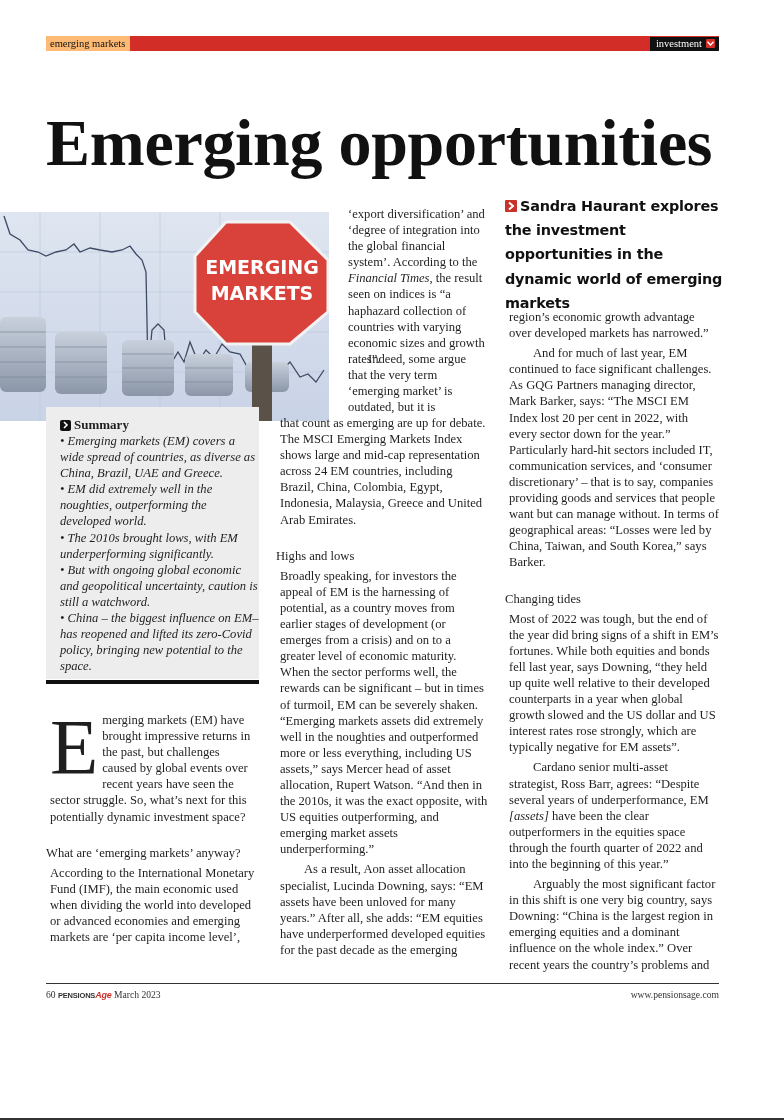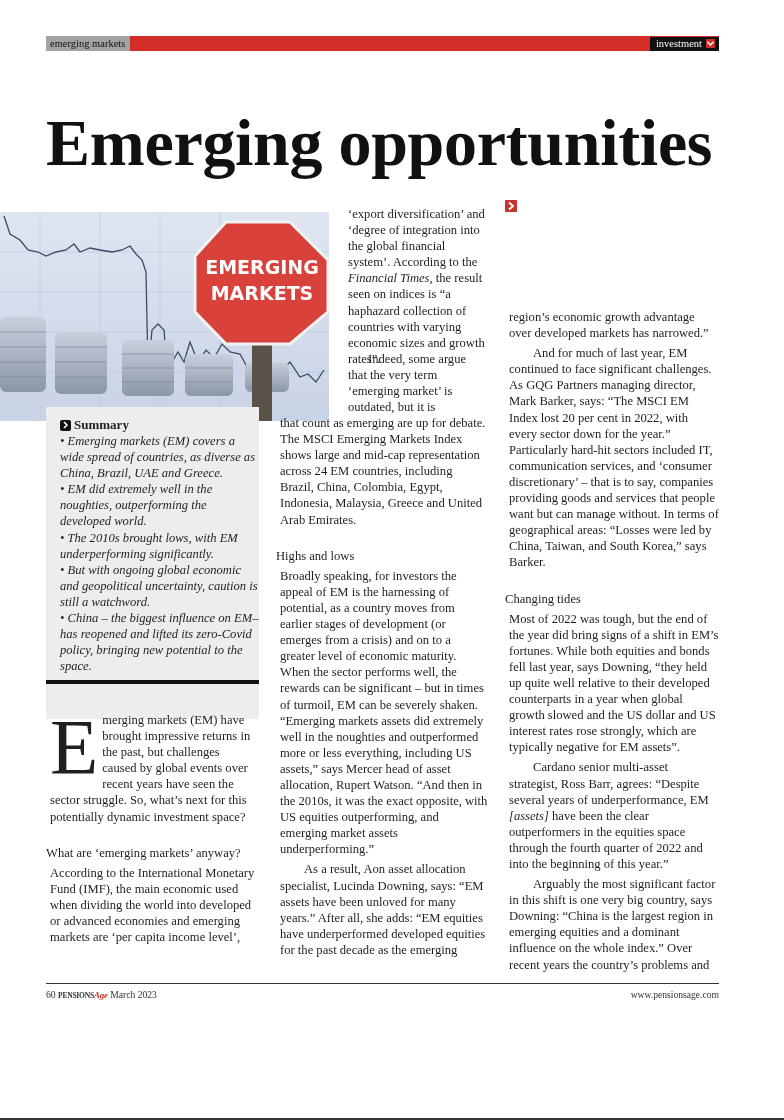--- a/index.html
+++ b/index.html
@@ -6,21 +6,21 @@
   body {
     width: 784px; height: 1120px; position: relative; overflow: hidden;
     background: #ffffff; color: #1a1a1a;
     font-family: "Liberation Serif", "DejaVu Serif", serif;
   }
   .topbar {
     position: absolute; left: 46px; top: 36px; width: 673px; height: 15px;
     background: #d22e27; display: flex; align-items: center; justify-content: space-between;
   }
   .tag-left {
-    background: #a3a3a3; color: #111; height: 15px; line-height: 15px;
+    background: #fdba74; color: #111; height: 15px; line-height: 15px;
     font-size: 10.5px; padding: 0 5px 0 4px;
   }
   .tag-right {
     background: #111; color: #fff; height: 14px; line-height: 15px;
     font-size: 10.5px; padding: 0 4px 0 6px; display: flex; align-items: center; gap: 4px;
   }
   .tag-right .chev {
     width: 9px; height: 9px; background: #d22e27; border-radius: 1px;
     display: inline-flex; align-items: center; justify-content: center;
   }
@@ -42,21 +42,21 @@
   .standfirst {
     position: absolute; left: 505px; top: 194px; width: 225px;
     font-family: "DejaVu Sans", sans-serif; font-weight: bold; font-size: 14.4px;
     line-height: 24.2px; color: #111; letter-spacing: -0.2px;
   }
   .standfirst .arrow {
     display: inline-block; width: 12px; height: 12px; background: #c8322b;
     vertical-align: -1px; margin-right: 3px; border-radius: 1px; position: relative;
   }
   .summary {
-    position: absolute; left: 46px; top: 407px; width: 213px; height: 312px;
+    position: absolute; left: 46px; top: 407px; width: 213px; height: 272px;
     background: #ededee; padding: 10px 0 0 14px; box-sizing: border-box;
     font-size: 12.6px; line-height: 16.1px; color: #1f1f1f;
   }
   .summary h4 {
     margin: 0 0 0 0; font-size: 13px; line-height: 16px; font-weight: bold;
     display: flex; align-items: center; gap: 3px;
   }
   .summary .sicon {
     width: 11px; height: 11px; background: #111; border-radius: 2px;
     display: inline-flex; align-items: center; justify-content: center;
@@ -70,21 +70,21 @@
     float: left; font-size: 79px; line-height: 62px; height: 64px;
     margin: 4px 4px 0 0; font-family: "Liberation Serif", serif;
   }
   .footer-rule {
     position: absolute; left: 46px; top: 983px; width: 673px; height: 1px; background: #333;
   }
   .footer {
     position: absolute; left: 46px; top: 989px; width: 673px; display: flex;
     justify-content: space-between; font-size: 9.6px; line-height: 12px; color: #333;
   }
-  .footer .brand { font-family: Liberation Serif, serif; font-weight: bold; font-size: 7.5px; letter-spacing: -0.2px; }
+  .footer .brand { font-family: Liberation Sans, sans-serif; font-weight: bold; font-size: 7.5px; letter-spacing: -0.2px; }
   .footer .brand .age { color: #c8322b; font-style: italic; font-size: 9px; }
   .page-bottom-rule {
     position: absolute; left: 0; top: 1118px; width: 784px; height: 2px; background: #333;
   }
 </style>
 </head>
 <body>
 
 <div class="topbar">
   <span class="tag-left">emerging markets</span>
@@ -150,21 +150,21 @@
     <text x="262" y="62" text-anchor="middle" font-family="DejaVu Sans, sans-serif" font-size="19" font-weight="bold" fill="#ffffff">EMERGING</text>
     <text x="262" y="88" text-anchor="middle" font-family="DejaVu Sans, sans-serif" font-size="19" font-weight="bold" fill="#ffffff">MARKETS</text>
   </svg>
 </div>
 
 <div class="standfirst">
   <span class="arrow">
     <svg width="12" height="12" viewBox="0 0 12 12" style="position:absolute;left:0;top:0">
         <path d="M4 2.5 L8 6 L4 9.5" stroke="#fff" stroke-width="2" fill="none"></path>
       </svg>
-  </span>
+  </span><span>Sandra Haurant explores the investment opportunities in the dynamic world of emerging markets</span>
 </div>
 
 <div class="summary">
   <h4>
     <span class="sicon">
       <svg width="7" height="8" viewBox="0 0 7 8">
           <path d="M2 1 L5 4 L2 7" stroke="#fff" stroke-width="1.6" fill="none"></path>
         </svg>
     </span>
     <span>Summary</span>

